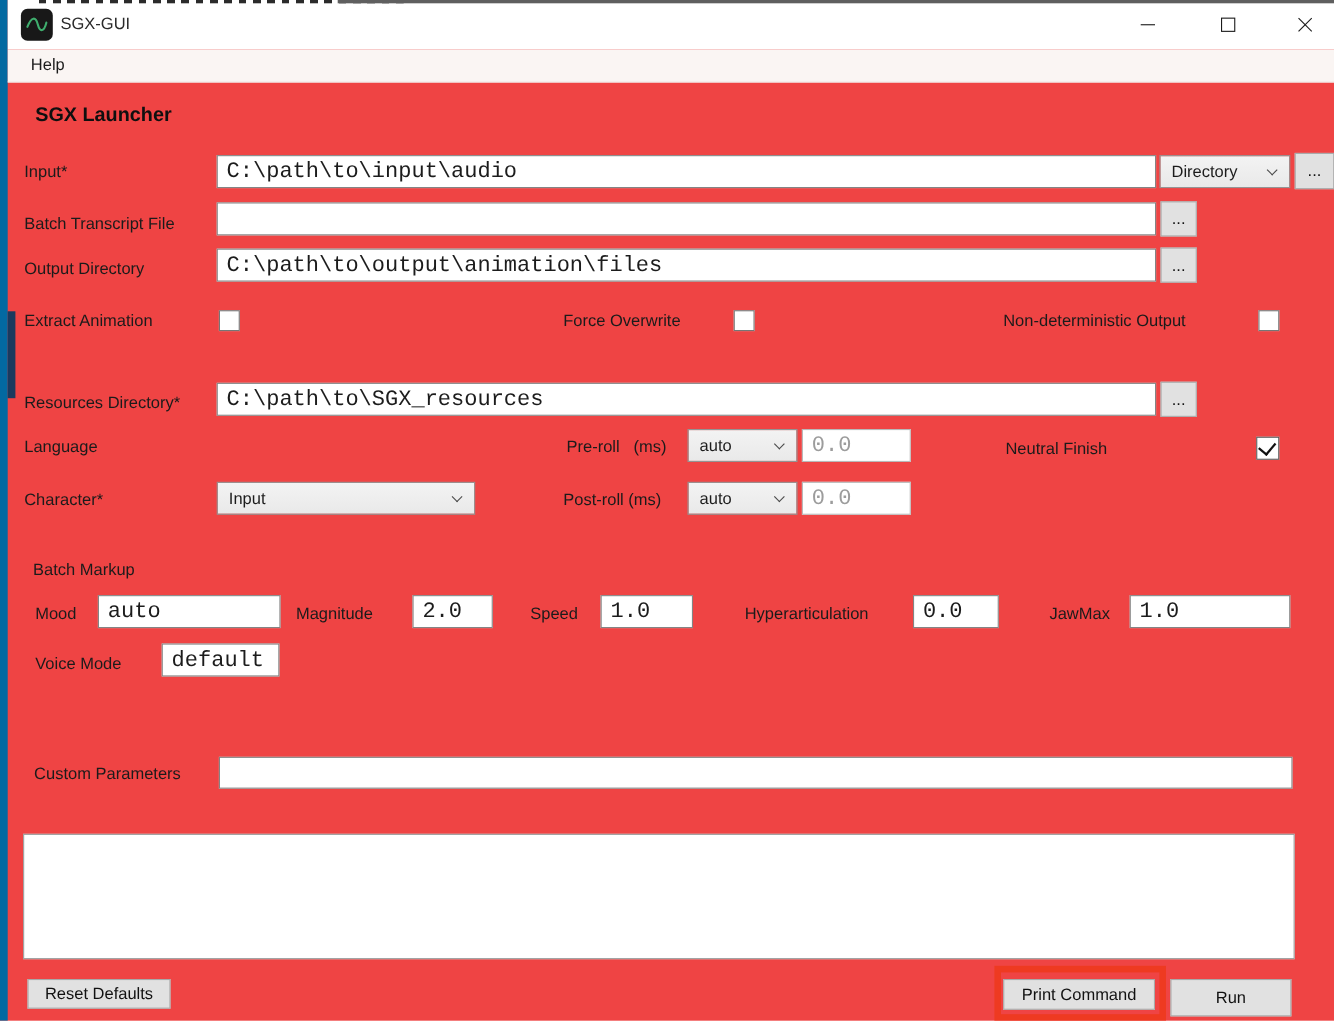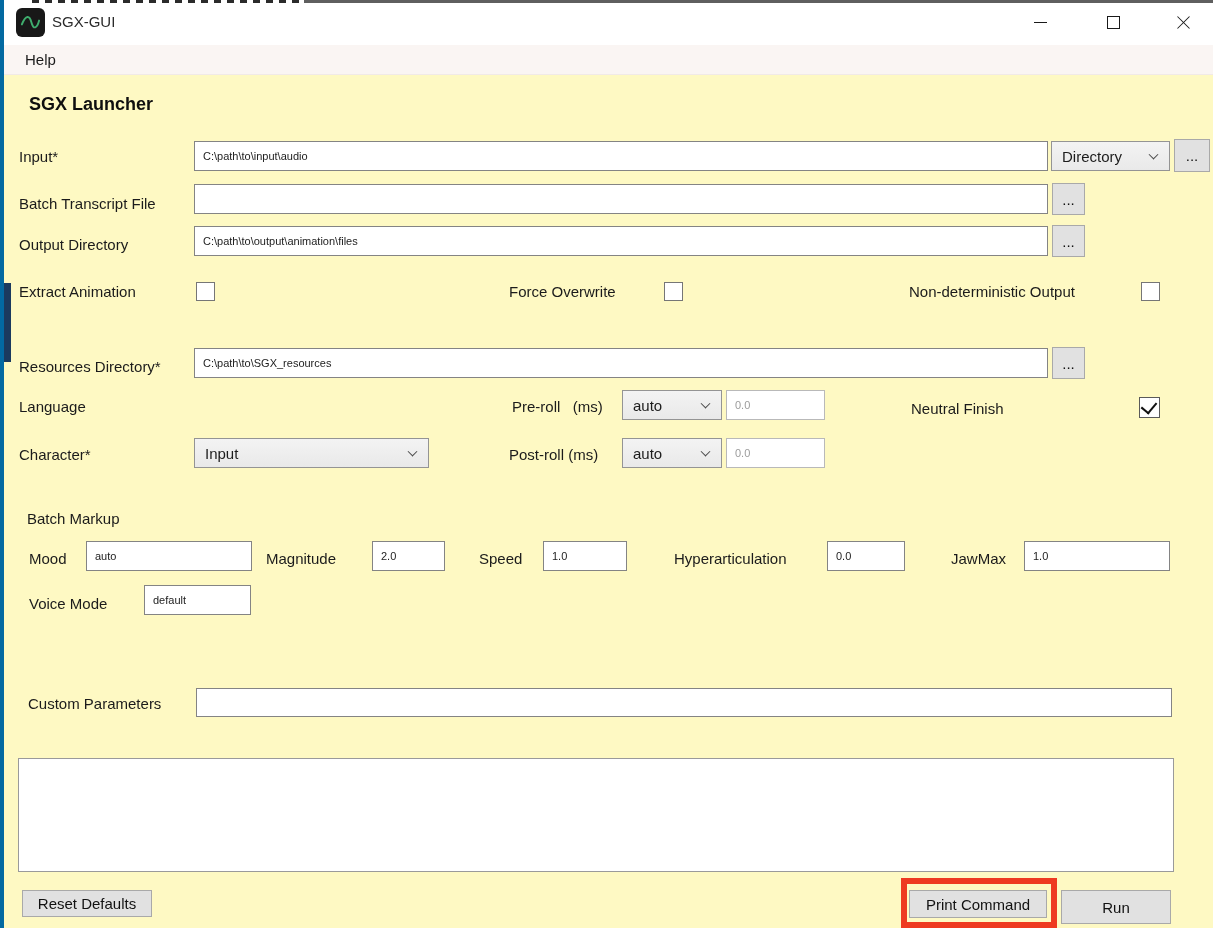--- a/index.html
+++ b/index.html
@@ -5,22 +5,22 @@
   * { box-sizing: border-box; margin: 0; padding: 0; }
   html,body { width:1213px; height:928px; }
   body {
     font-family: "Liberation Sans", sans-serif;
     background:#ffffff;
     position:relative;
     overflow:hidden;
   }
   .window {
     position:absolute; inset:0;
-    background:#fef9c3;
-    border-left:4px solid #0369a1;
+    background:#ef4444;
+    border-left:7px solid #0369a1;
   }
   
   .top-strip {
     position:absolute; top:0; left:300px; right:0; height:3px;
     background:#5f5f5f; z-index:5;
   }
   .top-dashes {
     position:absolute; top:0; left:28px; width:332px; height:3px;
     background:repeating-linear-gradient(90deg,#2b2b2b 0 7px, transparent 7px 13px);
     z-index:5;
@@ -72,21 +72,21 @@
   .heading {
     position:absolute; left:25px; top:94px;
     font-size:18px; font-weight:bold; color:#0f0f0f;
   }
 
   .lbl {
     position:absolute; font-size:15px; color:#1b1b1b; white-space:pre;
   }
   .tinput {
     position:absolute; border:1px solid #848484; background:#fff;
-    font-family:Liberation Sans, sans-serif; font-size:11px; color:#1c1c1c;
+    font-family:Liberation Mono, monospace; font-size:20px; color:#1c1c1c;
     padding:0 8px; outline:none;
   }
   .tinput.dim { border-color:#b9b9b9; color:#9c9c9c; }
   .sel {
     position:absolute; background:linear-gradient(#f3f3f3,#e9e9e9);
     border:1px solid #949494; display:flex; align-items:center;
     padding:0 10px; font-size:15px; color:#1c1c1c; cursor:default;
   }
   .sel .chev {
     position:absolute; right:12px; top:50%;

